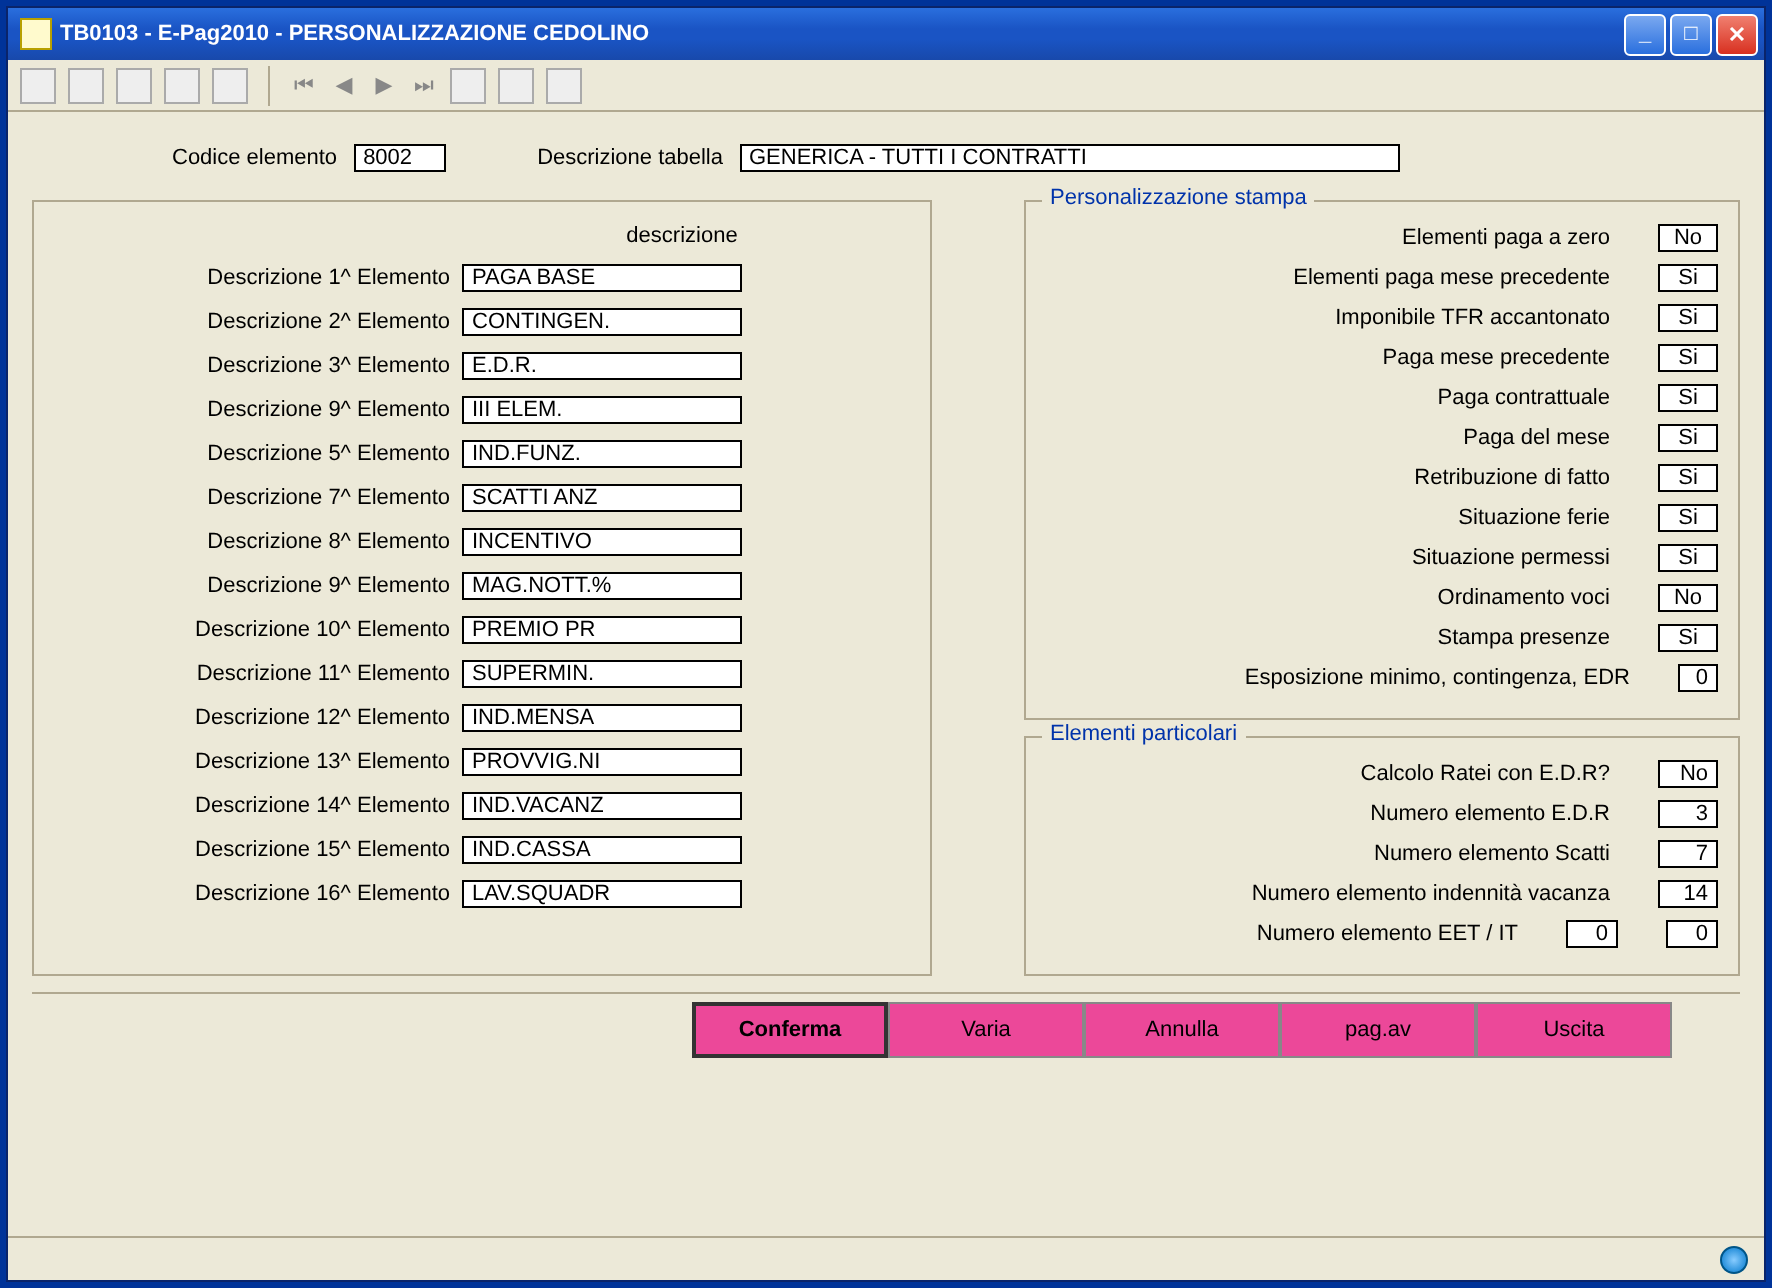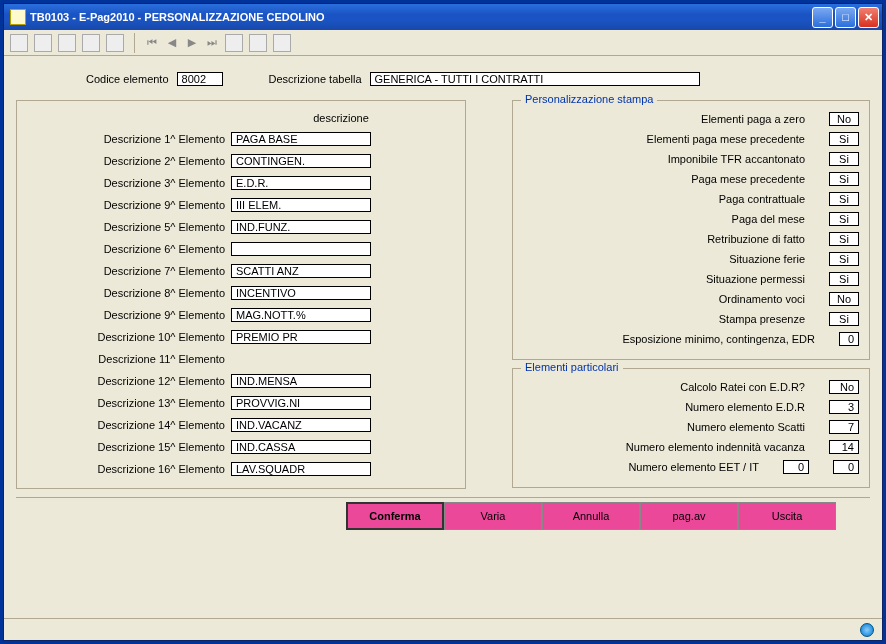--- a/index.html
+++ b/index.html
@@ -104,41 +104,38 @@
             </div>
             <div class="descrow">
               <span class="lbl">Descrizione  9^ Elemento</span>
               <span class="vbox">III ELEM.</span>
             </div>
             <div class="descrow">
               <span class="lbl">Descrizione  5^ Elemento</span>
               <span class="vbox">IND.FUNZ.</span>
             </div>
             <div class="descrow">
-              <span class="lbl">Descrizione  6^ Elemento</span>
-              <span class="vbox"></span>
-            </div>
-            <div class="descrow">
               <span class="lbl">Descrizione  7^ Elemento</span>
               <span class="vbox">SCATTI ANZ</span>
             </div>
             <div class="descrow">
               <span class="lbl">Descrizione  8^ Elemento</span>
               <span class="vbox">INCENTIVO</span>
             </div>
             <div class="descrow">
               <span class="lbl">Descrizione  9^ Elemento</span>
               <span class="vbox">MAG.NOTT.%</span>
             </div>
             <div class="descrow">
               <span class="lbl">Descrizione 10^ Elemento</span>
               <span class="vbox">PREMIO PR</span>
             </div>
             <div class="descrow">
               <span class="lbl">Descrizione 11^ Elemento</span>
+              <span class="vbox">SUPERMIN.</span>
             </div>
             <div class="descrow">
               <span class="lbl">Descrizione 12^ Elemento</span>
               <span class="vbox">IND.MENSA</span>
             </div>
             <div class="descrow">
               <span class="lbl">Descrizione 13^ Elemento</span>
               <span class="vbox">PROVVIG.NI</span>
             </div>
             <div class="descrow">

